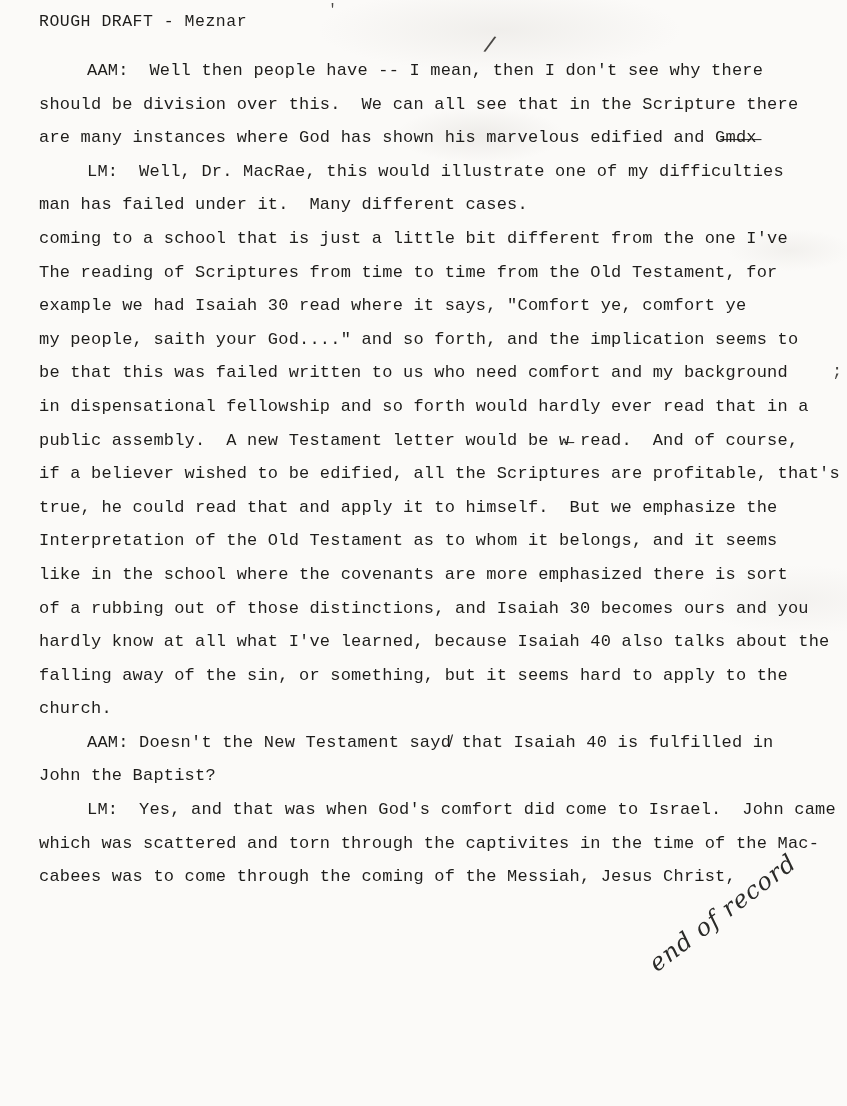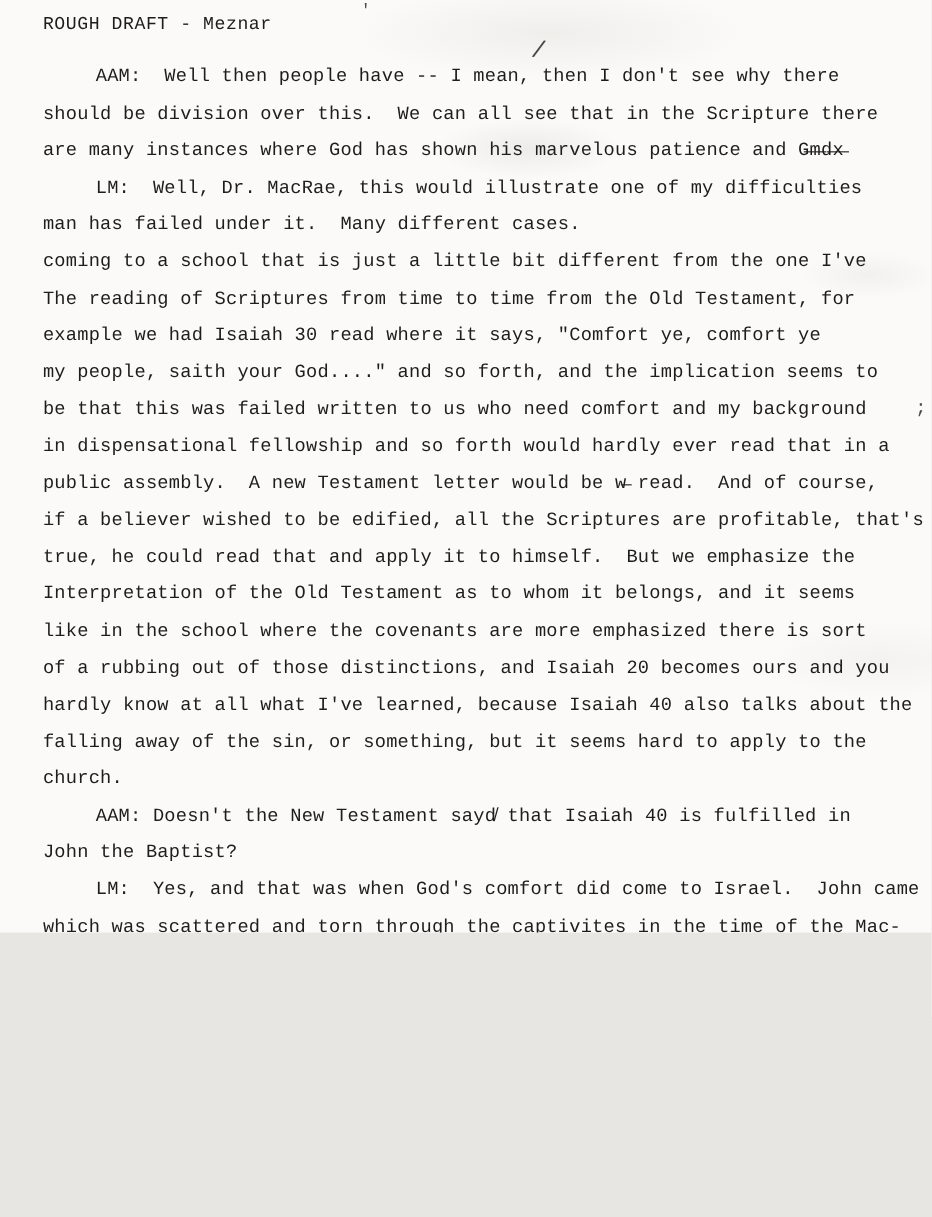--- a/index.html
+++ b/index.html
@@ -3,21 +3,21 @@
 <meta charset="utf-8">
 <style>
   html, body {
     margin: 0;
     padding: 0;
     background: #e8e6e2;
   }
   .page {
     position: relative;
     width: 847px;
-    height: 848px;
+    height: 1106px;
     margin: 0 auto;
     background:
       radial-gradient(ellipse 260px 60px at 500px 30px, rgba(190,185,178,0.18), transparent 70%),
       radial-gradient(ellipse 120px 40px at 480px 135px, rgba(190,185,178,0.22), transparent 70%),
       radial-gradient(ellipse 90px 30px at 790px 250px, rgba(200,196,190,0.18), transparent 70%),
       radial-gradient(ellipse 150px 50px at 800px 600px, rgba(200,196,190,0.15), transparent 70%),
       #fbfaf8;
     overflow: hidden;
     font-family: "Liberation Mono", "DejaVu Sans Mono", monospace;
     color: #1e1d1b;
@@ -77,35 +77,35 @@
 
   <span class="artifact apostrophe-top">'</span>
 
   <span class="artifact slash-top">/</span>
 
   <span class="artifact edge-mark">;</span>
 
   <div class="doc-lines">
       <div class="line indent">AAM:  Well then people have -- I mean, then I don't see why there</div>
       <div class="line">should be division over this.  We can all see that in the Scripture there</div>
-      <div class="line">are many instances where God has shown his marvelous patience and G̶m̶d̶x̶</div>
+      <div class="line">are many instances where God has shown his marvelous edified and G̶m̶d̶x̶</div>
       <div class="line indent">LM:  Well, Dr. MacRae, this would illustrate one of my difficulties</div>
       <div class="line">man has failed under it.  Many different cases.</div>
       <div class="line">coming to a school that is just a little bit different from the one I've</div>
       <div class="line">The reading of Scriptures from time to time from the Old Testament, for</div>
       <div class="line">example we had Isaiah 30 read where it says, "Comfort ye, comfort ye</div>
       <div class="line">my people, saith your God...." and so forth, and the implication seems to</div>
       <div class="line">be that this was failed written to us who need comfort and my background</div>
       <div class="line">in dispensational fellowship and so forth would hardly ever read that in a</div>
       <div class="line">public assembly.  A new Testament letter would be w̶ read.  And of course,</div>
       <div class="line">if a believer wished to be edified, all the Scriptures are profitable, that's</div>
       <div class="line">true, he could read that and apply it to himself.  But we emphasize the</div>
       <div class="line">Interpretation of the Old Testament as to whom it belongs, and it seems</div>
       <div class="line">like in the school where the covenants are more emphasized there is sort</div>
-      <div class="line">of a rubbing out of those distinctions, and Isaiah 20 becomes ours and you</div>
+      <div class="line">of a rubbing out of those distinctions, and Isaiah 30 becomes ours and you</div>
       <div class="line">hardly know at all what I've learned, because Isaiah 40 also talks about the</div>
       <div class="line">falling away of the sin, or something, but it seems hard to apply to the</div>
       <div class="line">church.</div>
       <div class="line indent">AAM: Doesn't the New Testament sayd̸ that Isaiah 40 is fulfilled in</div>
       <div class="line">John the Baptist?</div>
       <div class="line indent">LM:  Yes, and that was when God's comfort did come to Israel.  John came</div>
       <div class="line">which was scattered and torn through the captivites in the time of the Mac-</div>
       <div class="line">cabees was to come through the coming of the Messiah, Jesus Christ,</div>
     </div>
 

